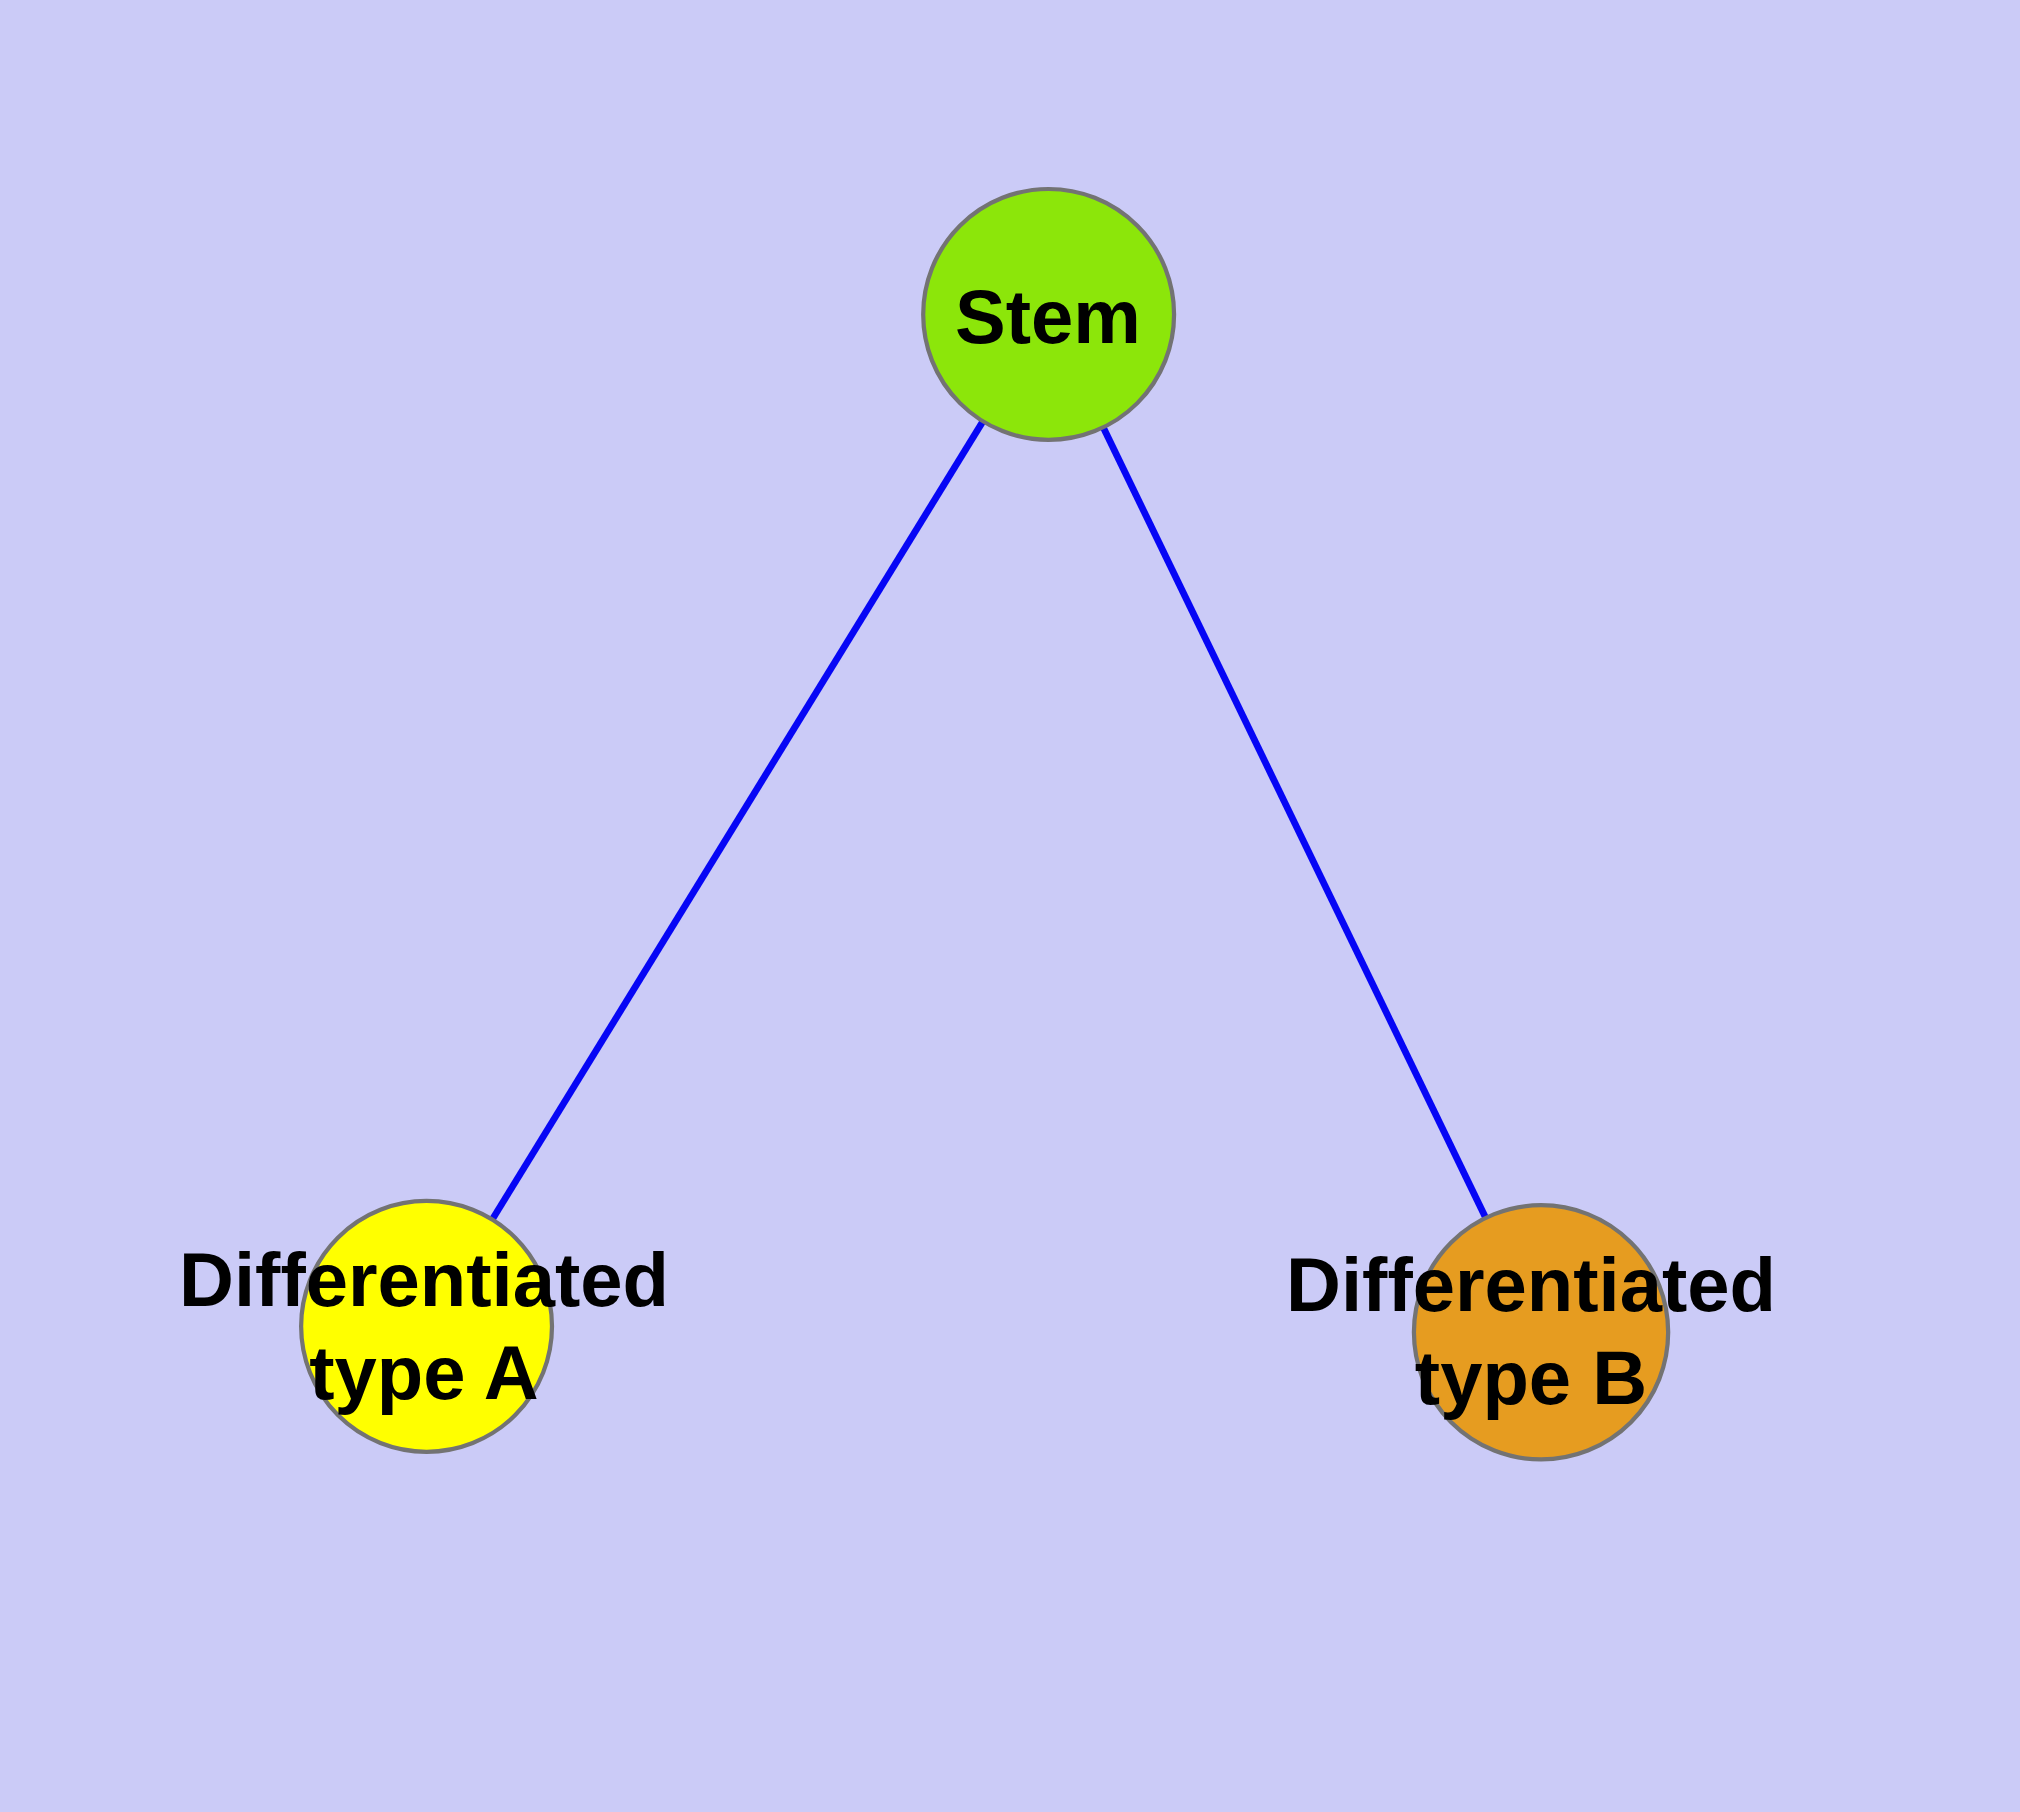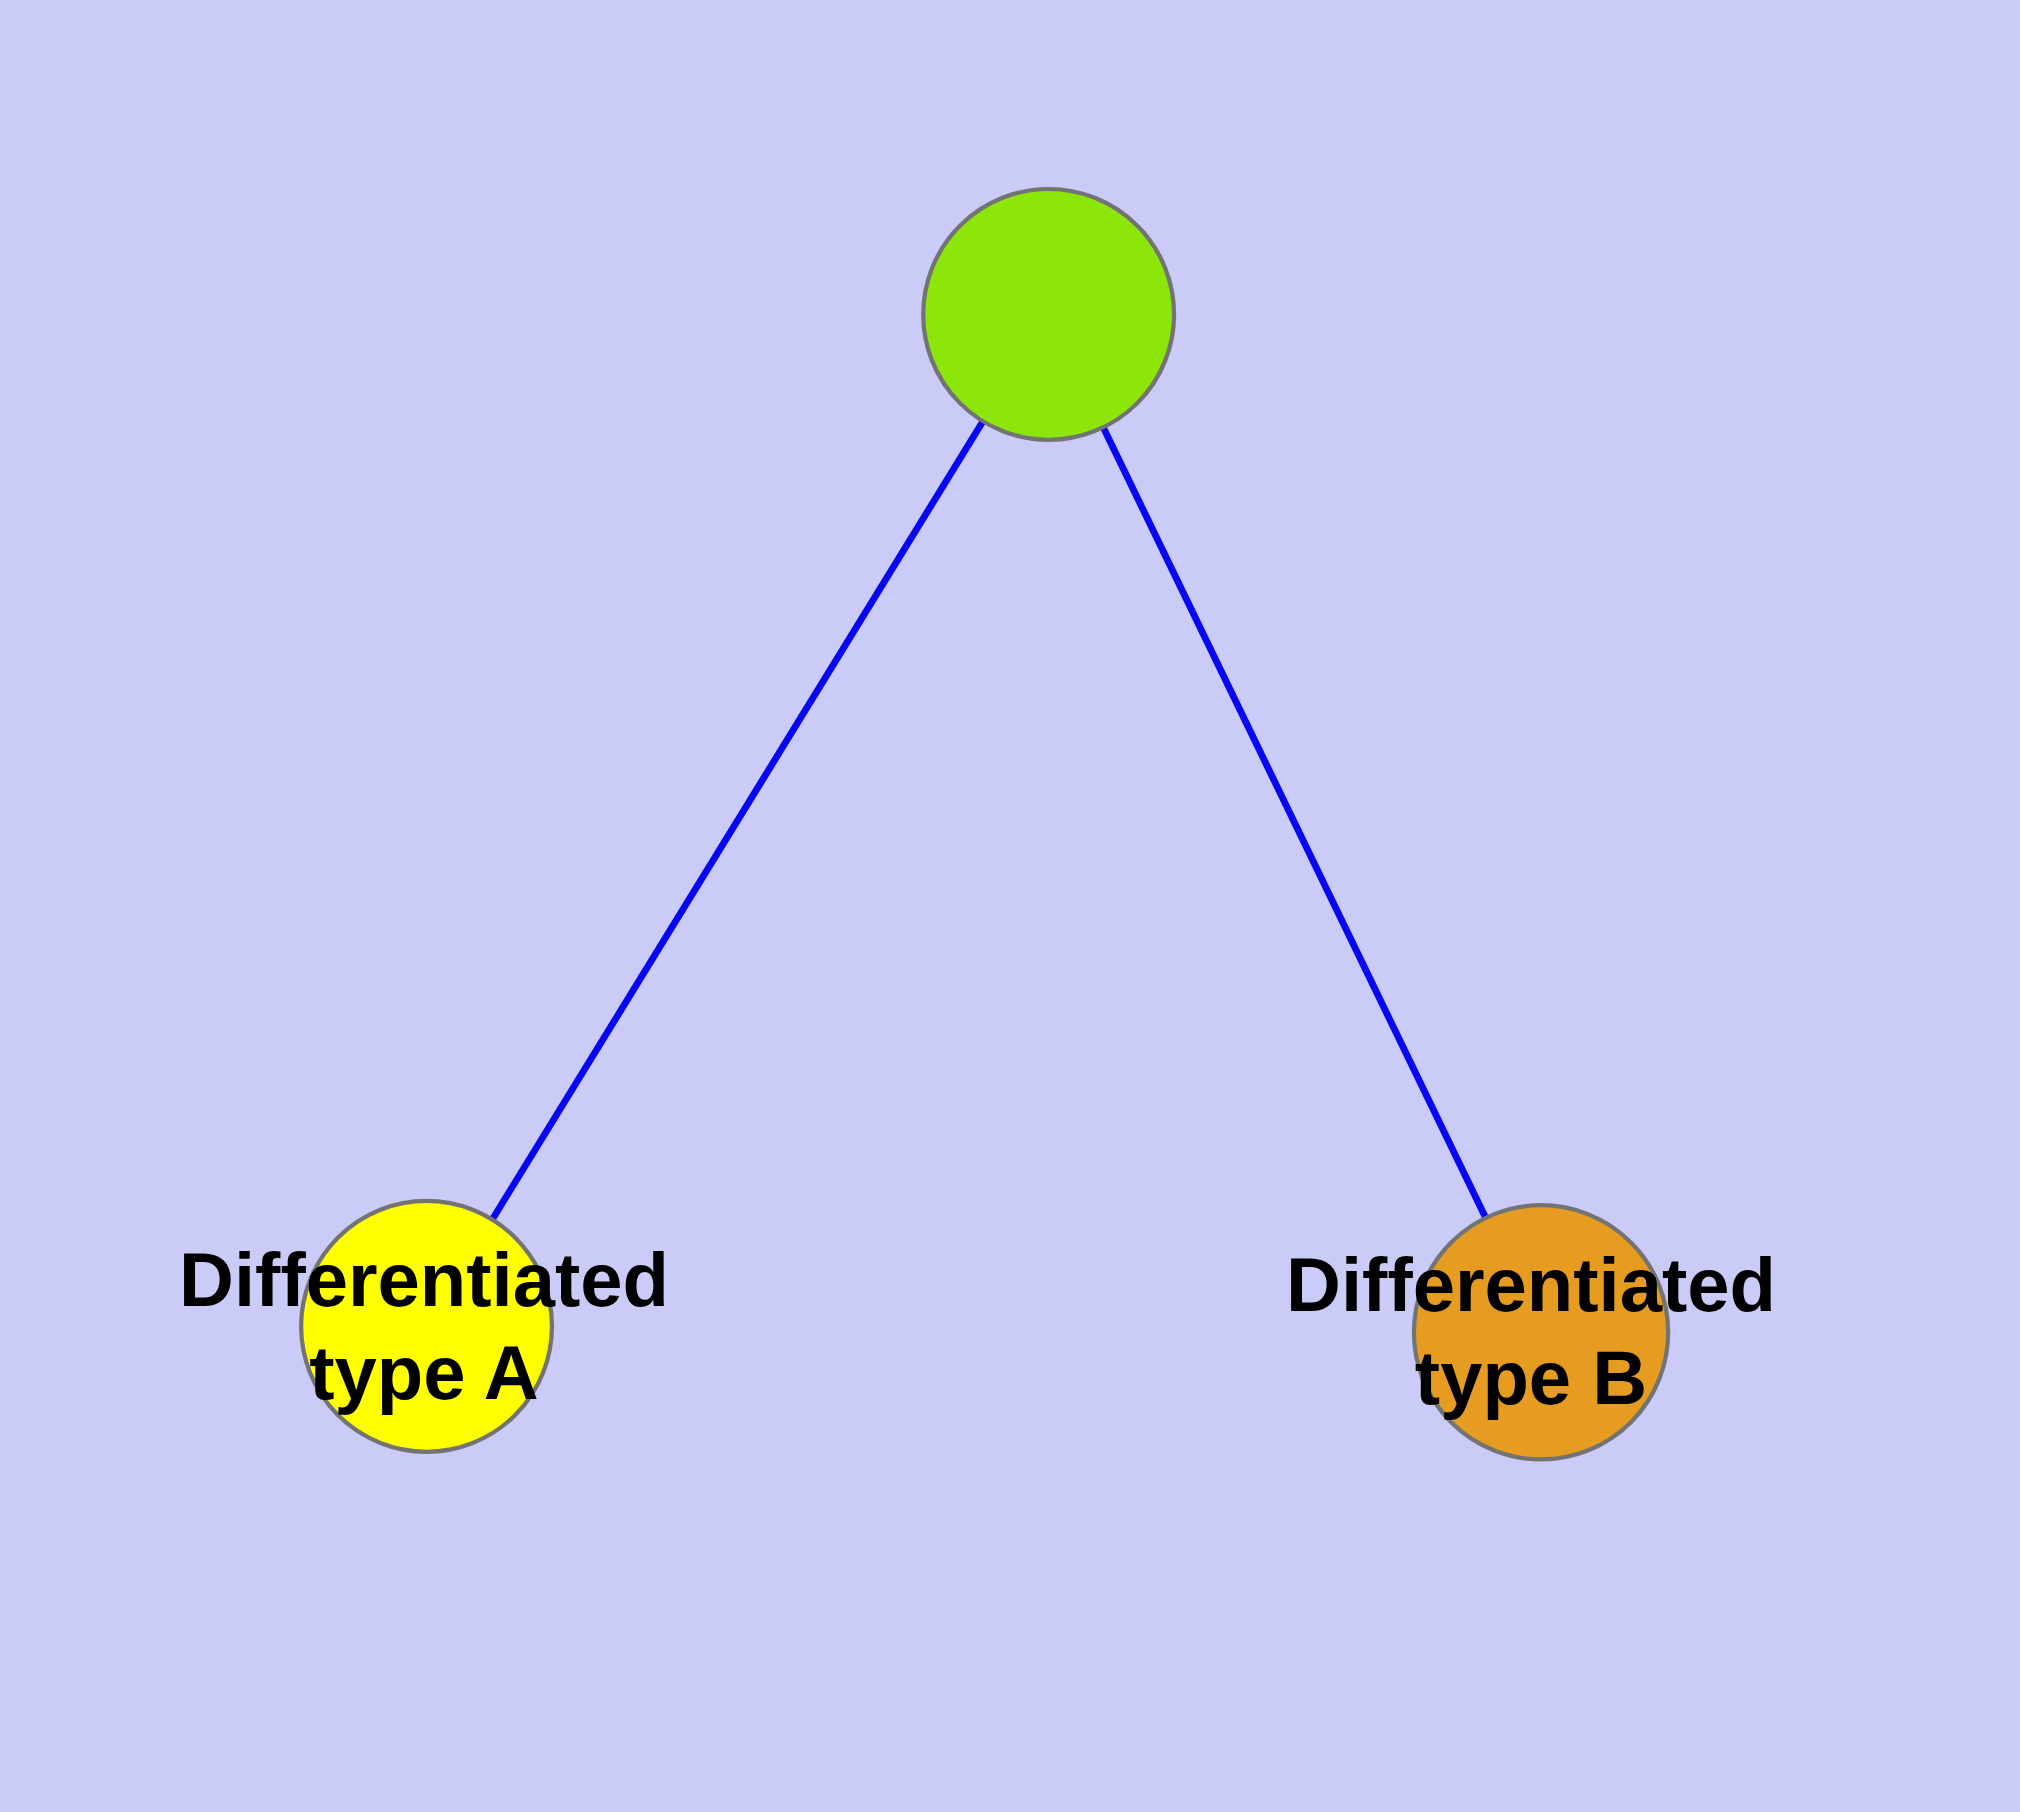--- a/index.html
+++ b/index.html
@@ -41,18 +41,19 @@
   <svg class="graph-svg" viewBox="0 0 2384 2138">
 
     <line x1="1237" y1="371" x2="503" y2="1565" stroke-width="8" stroke="#0606F5"></line>
     <line x1="1237" y1="371" x2="1818" y2="1572" stroke-width="8" stroke="#0606F5"></line>
 
     <circle cx="1237" cy="371" r="148" stroke-width="5" fill="#8CE60A" stroke="#737373"></circle>
     <circle cx="503" cy="1565" r="148" stroke-width="5" fill="#FFFF00" stroke="#737373"></circle>
     <circle cx="1818" cy="1572" r="150" stroke-width="5" fill="#E69C20" stroke="#737373"></circle>
   </svg>
 
+  <div class="node-label" style="left: 1048px; top: 317px;">Stem</div>
   <div class="node-label" style="left: 424px; top: 1326px;">Differentiated
 type A</div>
   <div class="node-label" style="left: 1531px; top: 1331px;">Differentiated
 type B</div>
 </div>
 
 
 </body></html>

